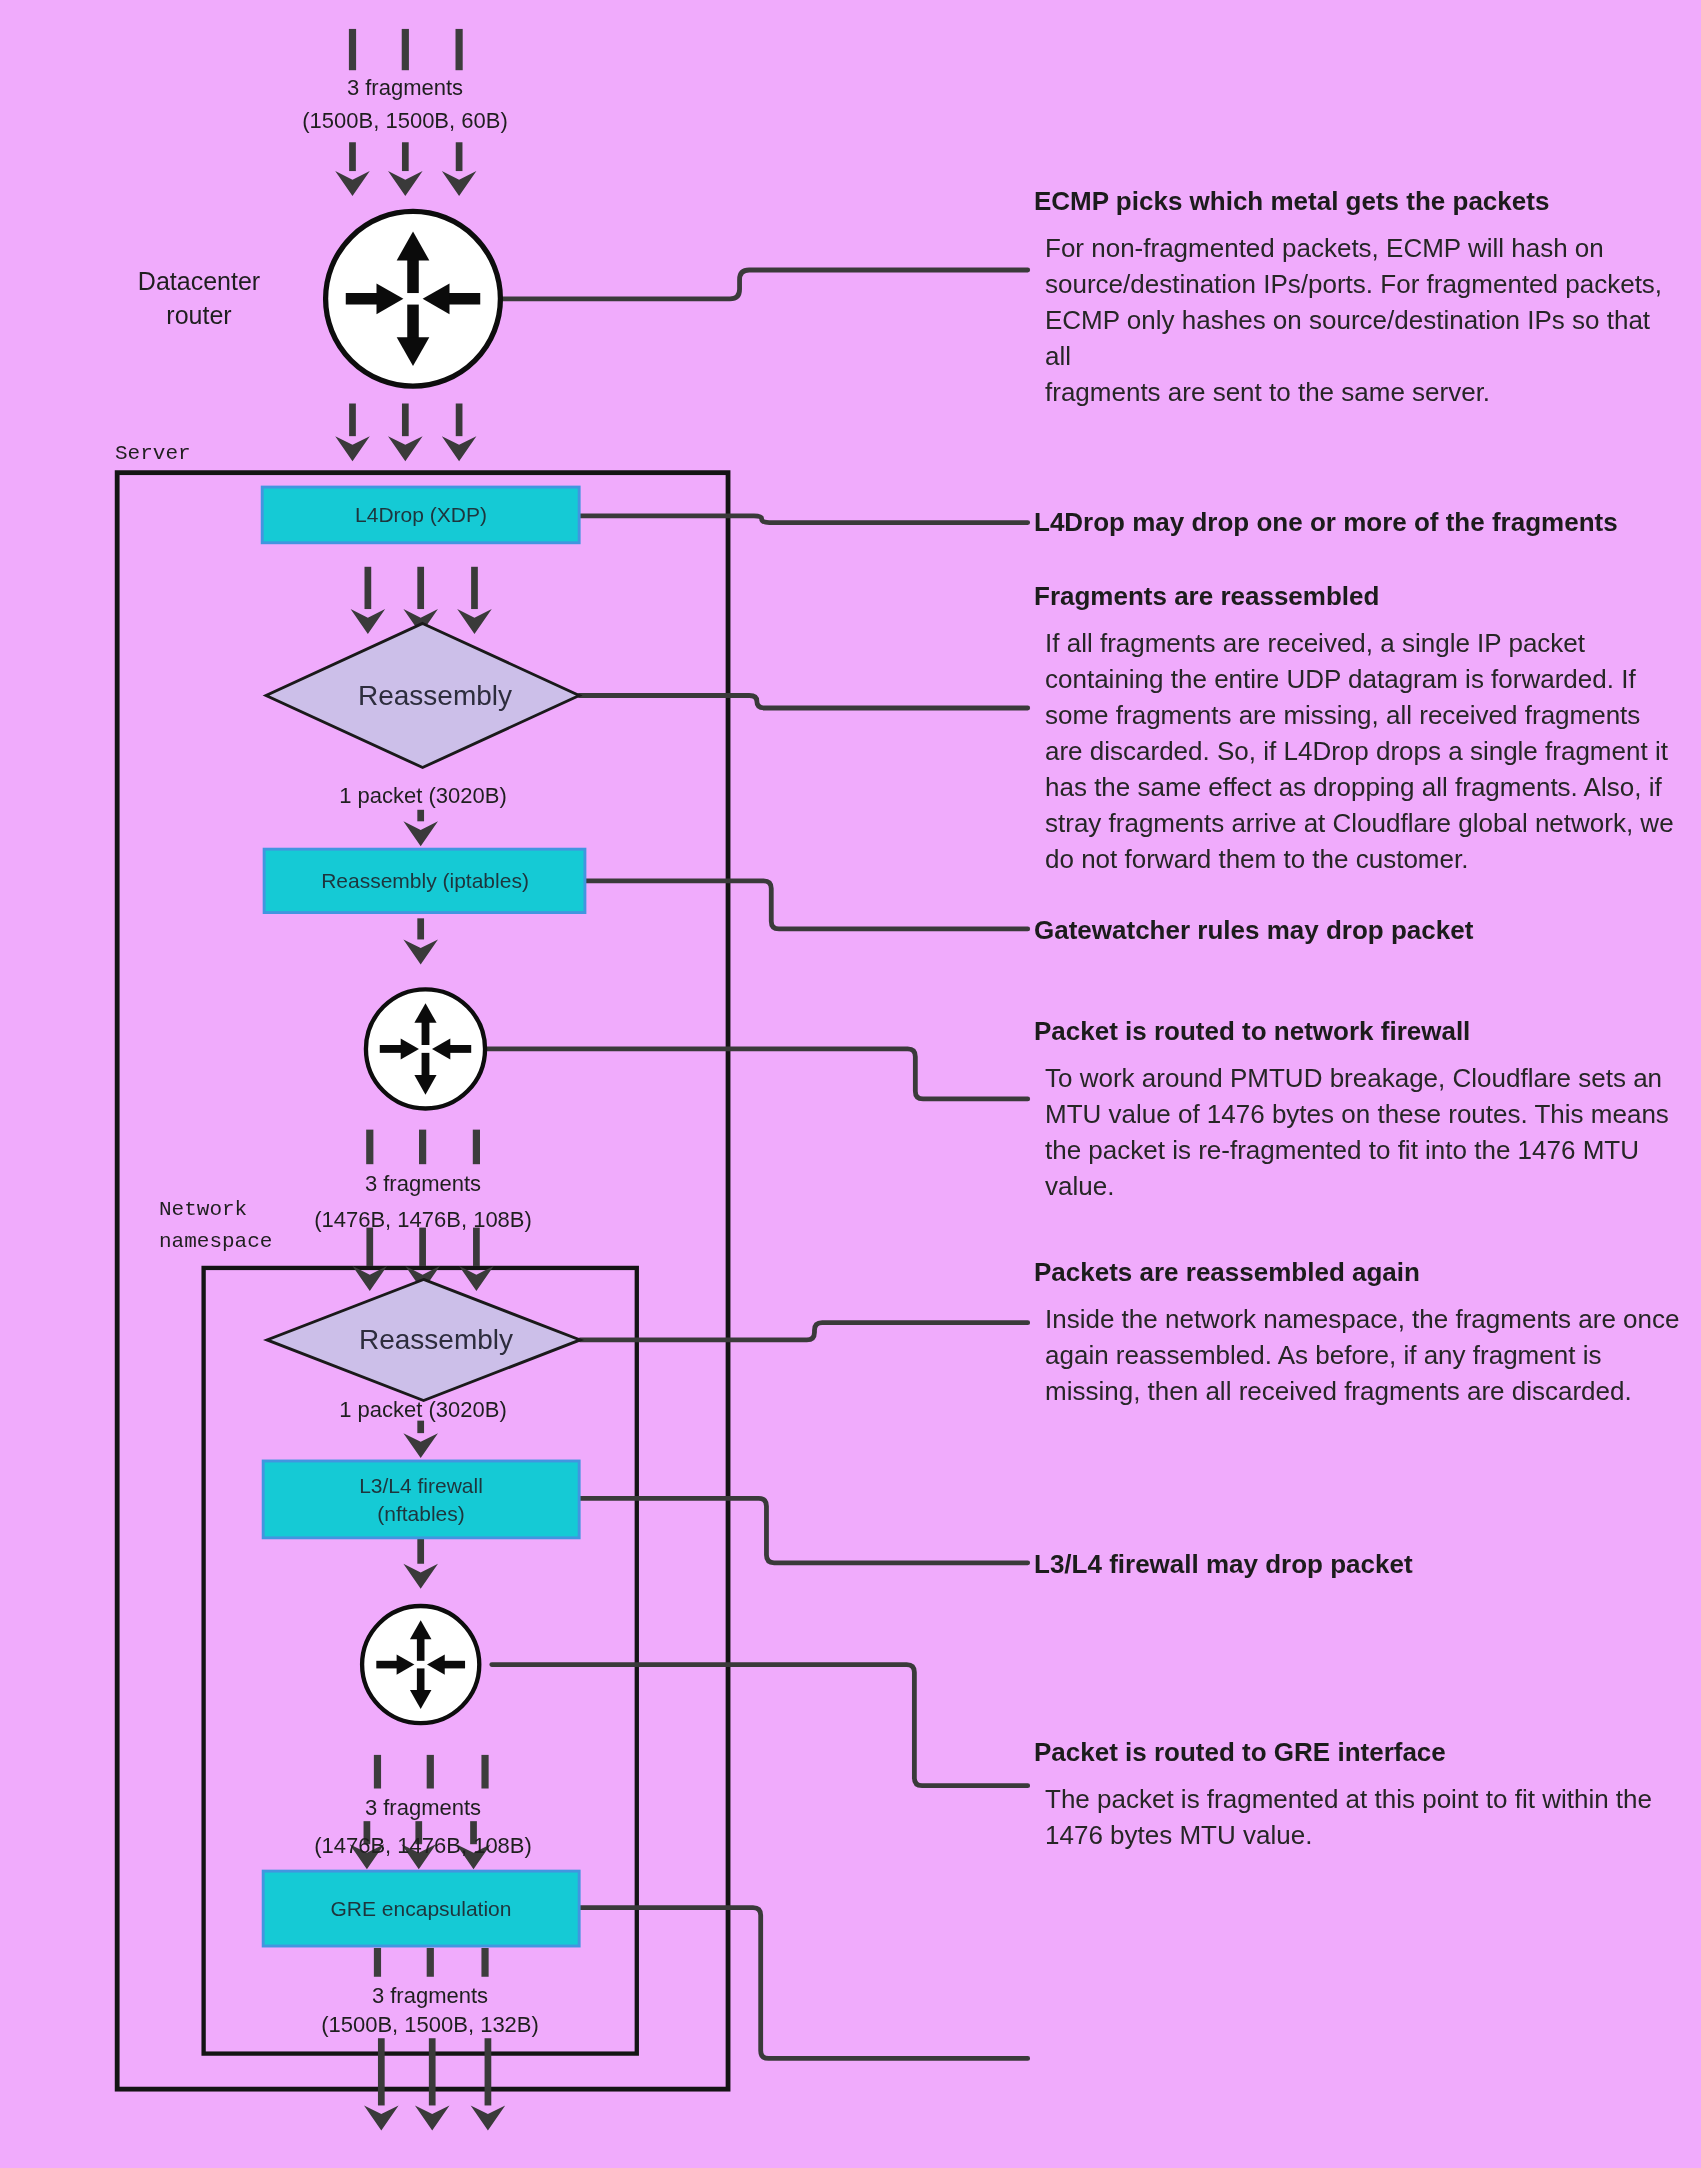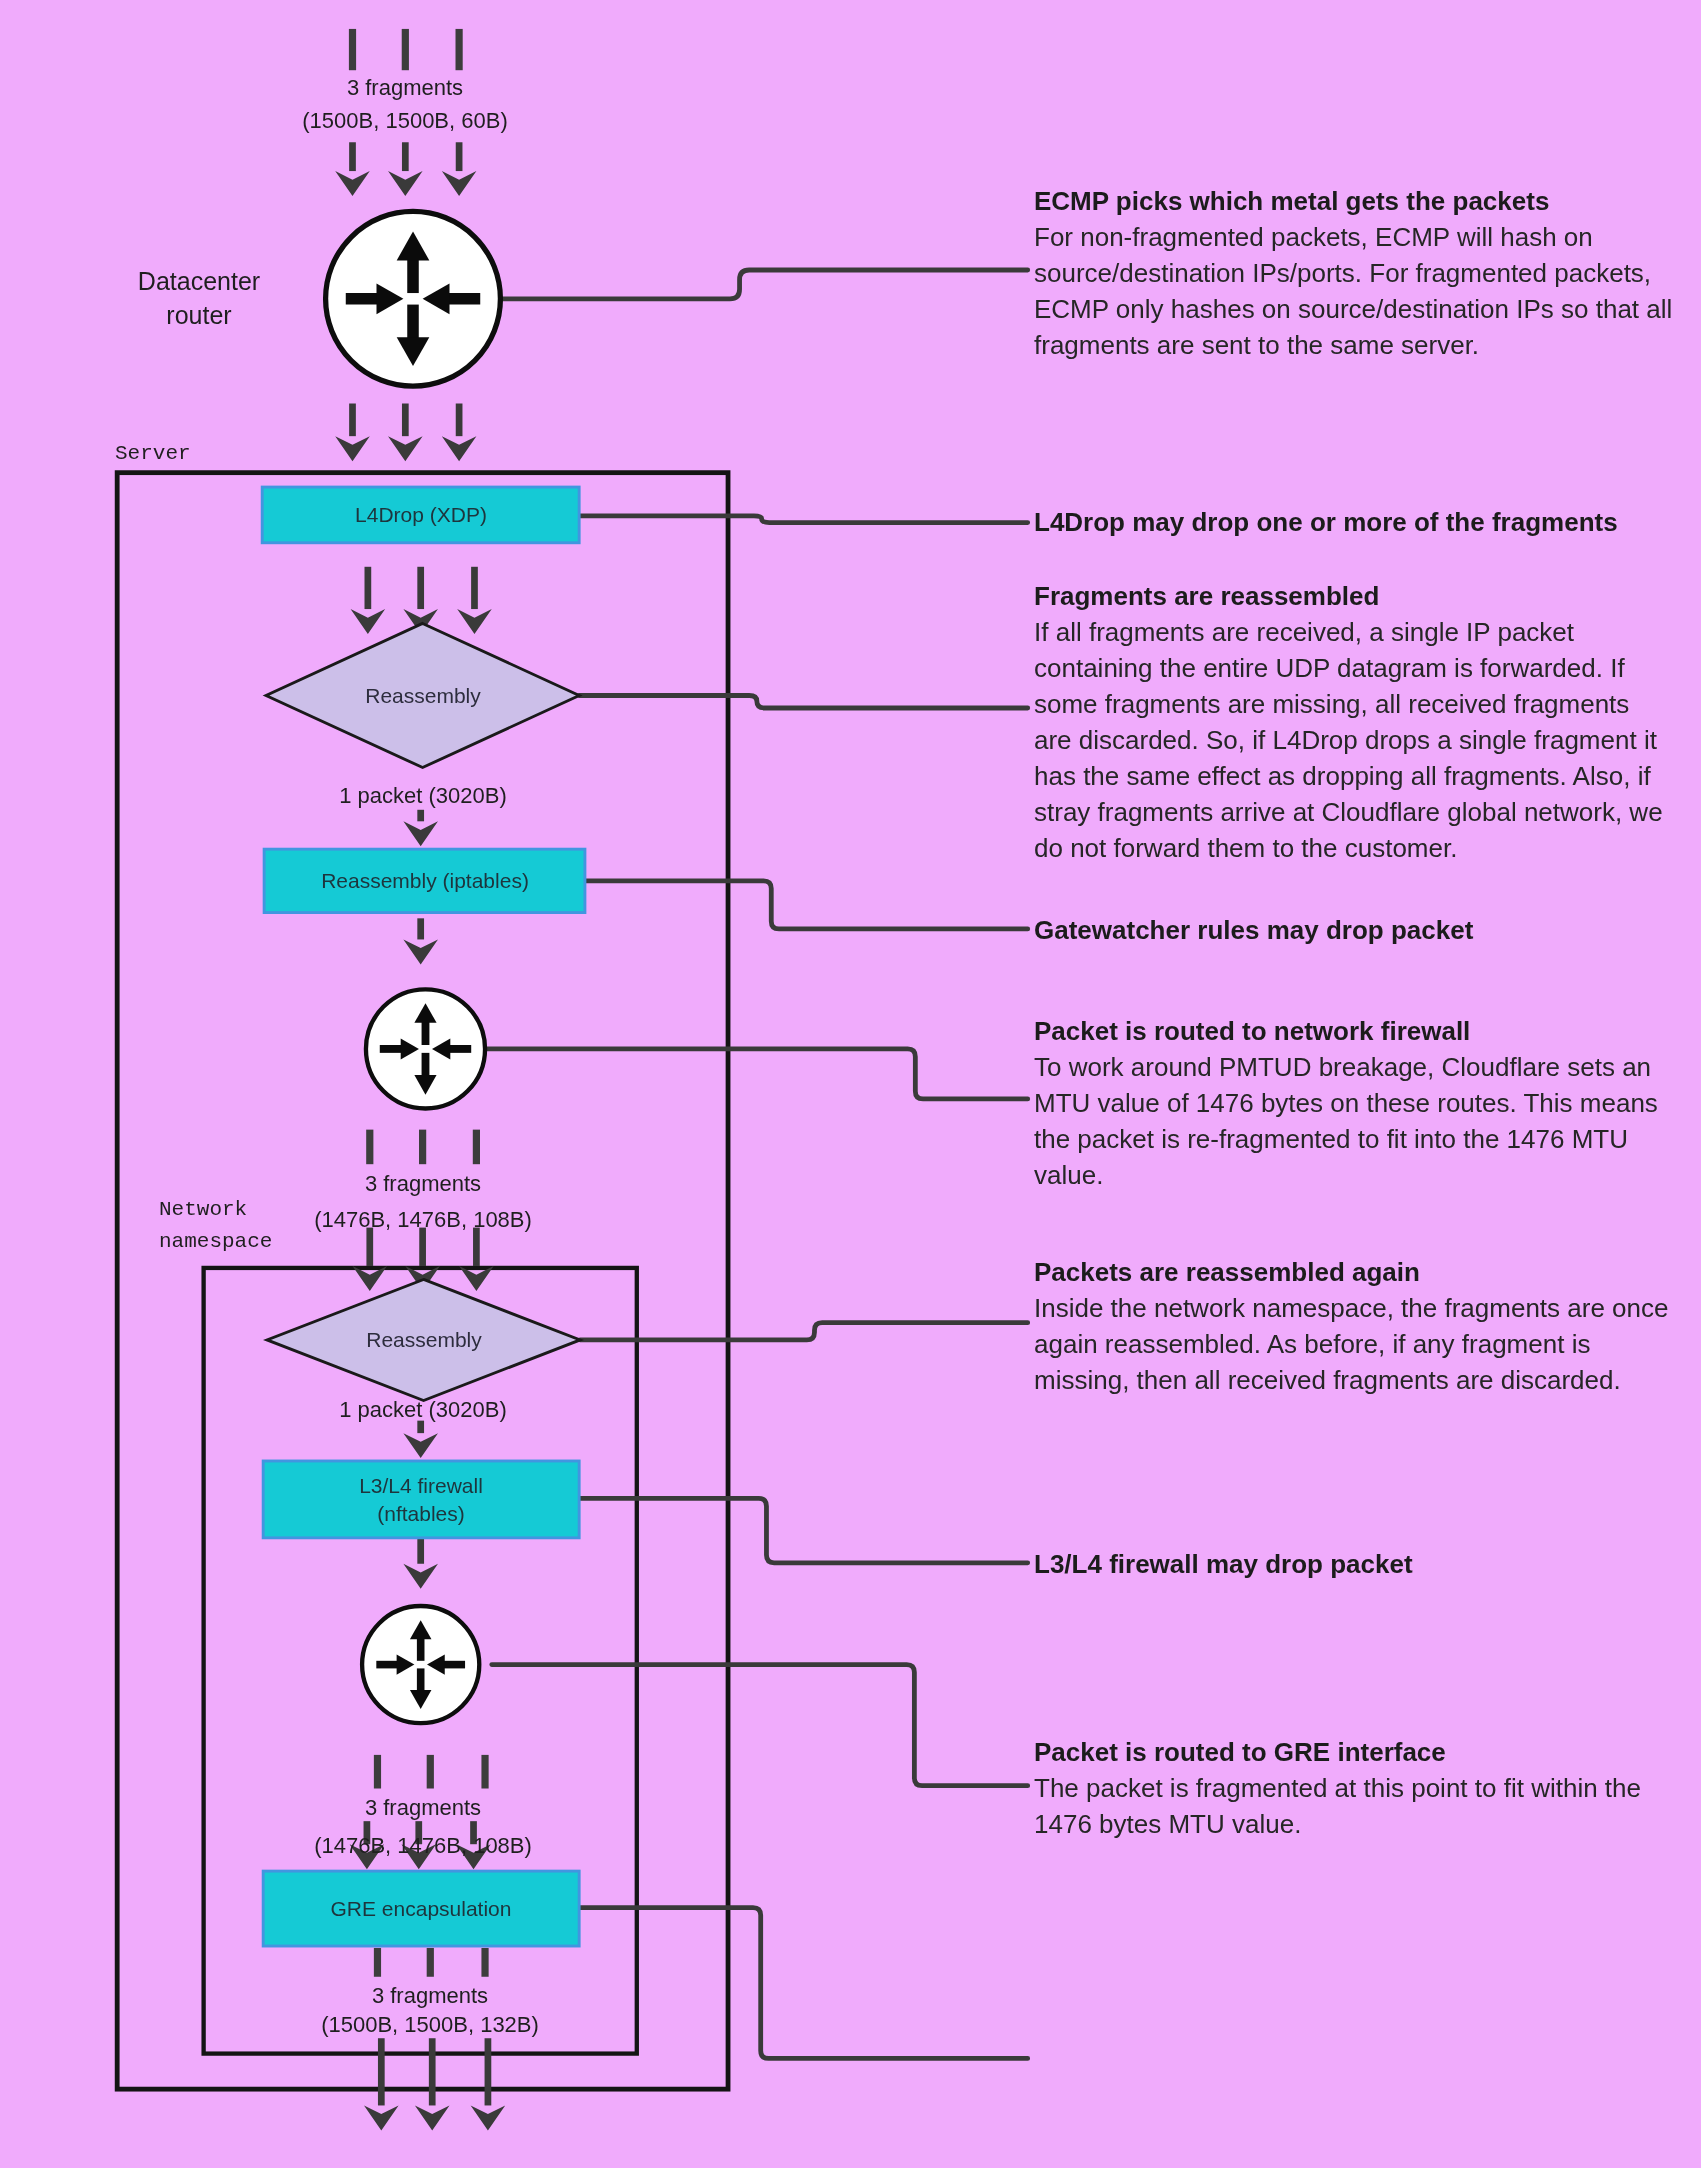--- a/index.html
+++ b/index.html
@@ -19,28 +19,28 @@
   .rcircle{fill:#ffffff;stroke:#0d0d0d;}
   .rglyph line{stroke:#0b0b0b;}
   .rglyph polygon{fill:#0b0b0b;}
   
   .dl{position:absolute;transform:translate(-50%,-50%);text-align:center;
       white-space:nowrap;color:#1f1f1f;}
   .tl{position:absolute;color:#1f1f1f;white-space:nowrap;font-family:Liberation Mono, monospace;}
   .f23{font-size:22px;line-height:33px;}
   .f26{font-size:25px;line-height:34px;}
   .f22{font-size:21px;line-height:32px;}
-  .f21{font-size:21px;}
+  .f21{font-size:28px;margin-left:12px;}
   .f20{font-size:21px;line-height:28px;color:#1e353d;}
   .dmtxt{color:#2d2d3d;}
   
   .note{position:absolute;left:1034px;width:657px;color:#262626;
         font-size:26px;line-height:36px;}
   .note h3{margin:0;font-size:26px;line-height:36px;font-weight:700;color:#1c1c1c;}
-  .note p{margin:0;white-space:pre-line;}
+  .note p{margin:11px;white-space:pre-line;}
 </style>
 </head>
 <body>
 
 <div class="stage">
 
   <svg width="1701" height="2168" viewBox="0 0 1771 2257">
     <defs>
       <g id="routerGlyph" class="rglyph">
         <line x1="0" y1="-6" x2="0" y2="-44" stroke-width="12"></line>

